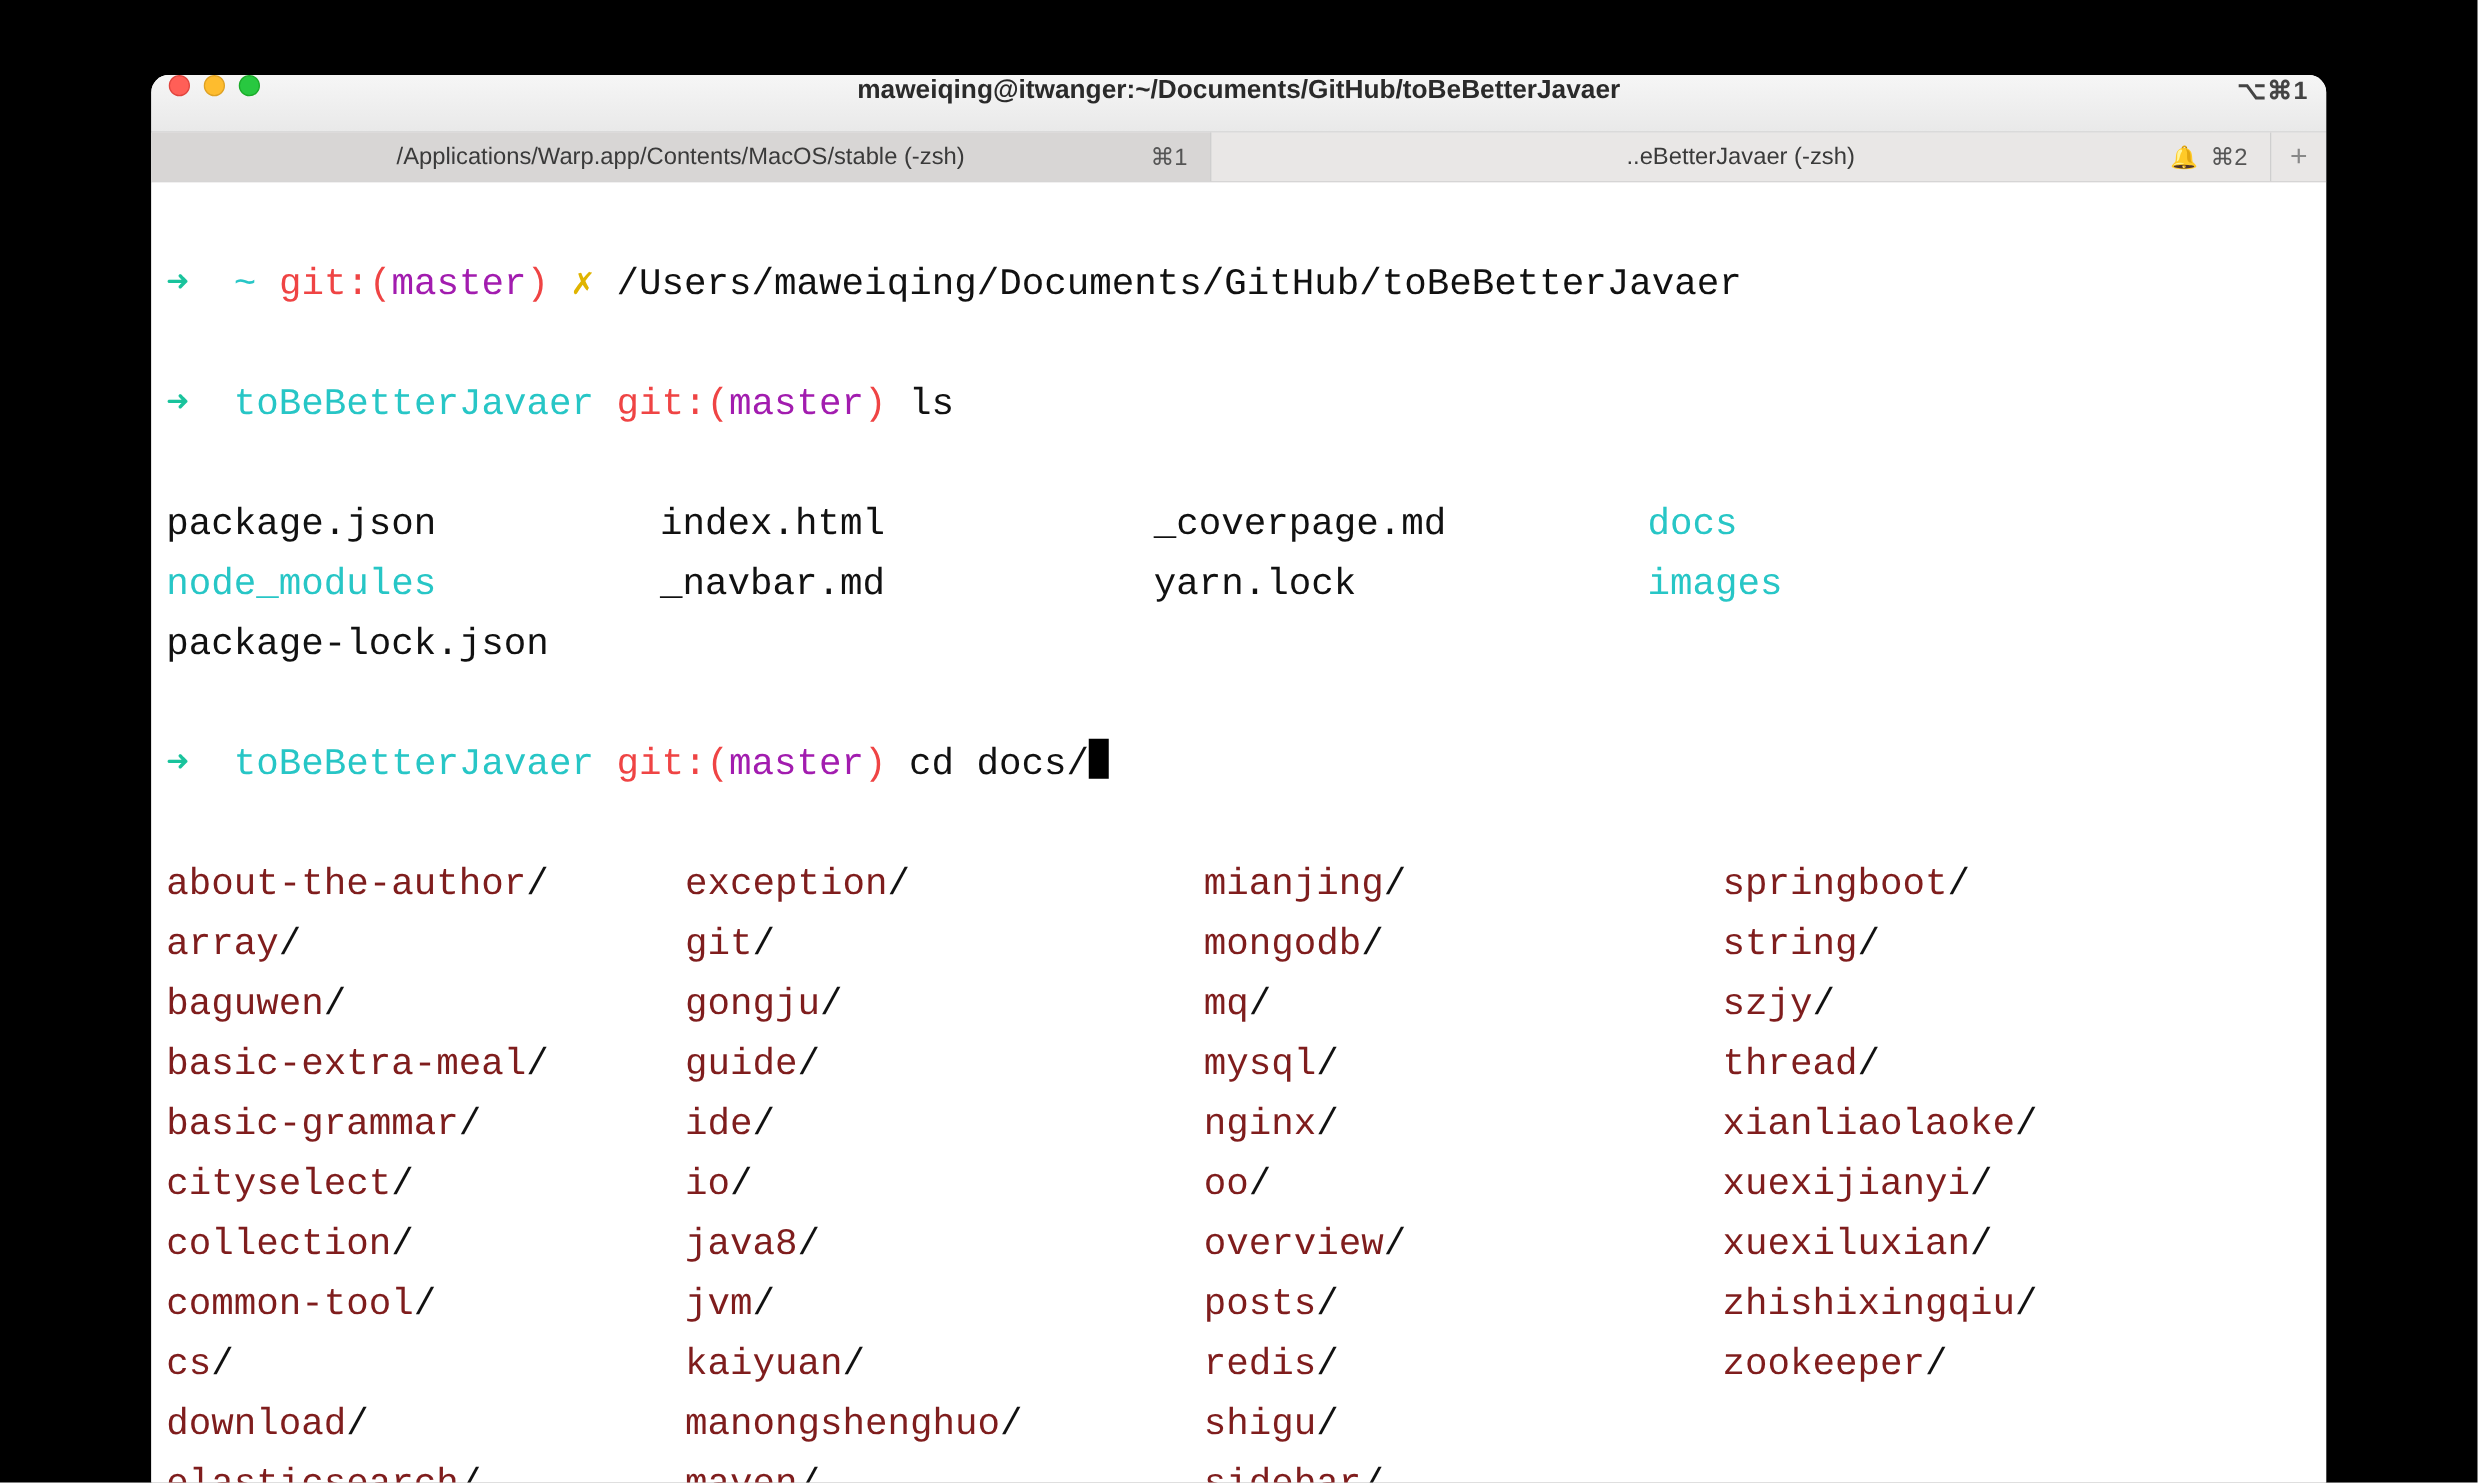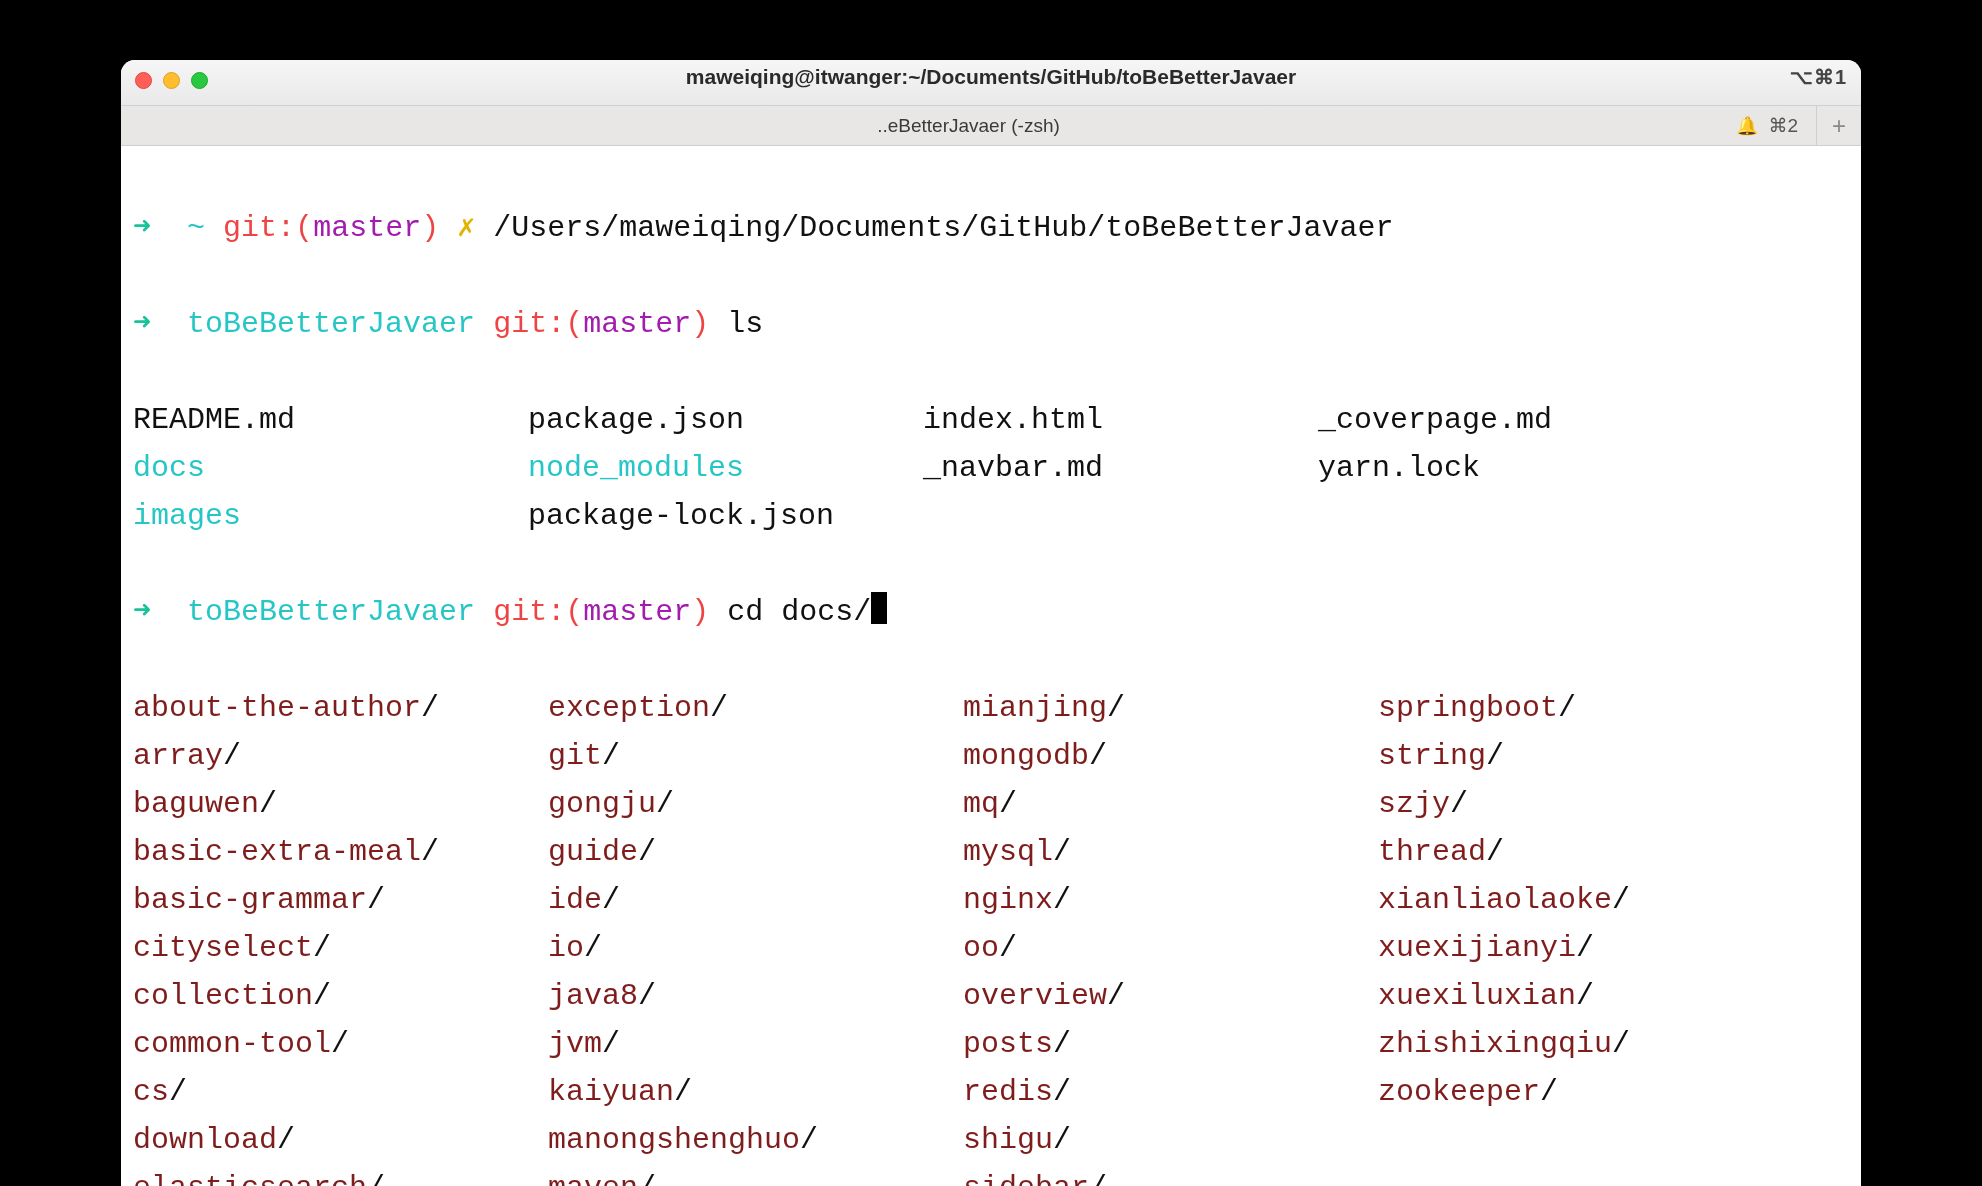--- a/index.html
+++ b/index.html
@@ -17,22 +17,22 @@
       width: 1740px;
       background: #fff;
       border-radius: 14px;
       overflow: hidden;
       box-shadow: 0 30px 80px rgba(0,0,0,0.6);
     }
     .titlebar {
       height: 46px;
       background: linear-gradient(#f6f6f6,#e9e9e9);
       display: flex;
-      align-items: flex-end;
-      padding: 16px 14px;
+      align-items: flex-start;
+      padding: 0 14px;
       border-bottom: 1px solid #d0d0d0;
       position: relative;
     }
     .traffic { display: flex; gap: 11px; align-items: center; }
     .dot { width: 17px; height: 17px; border-radius: 50%; }
     .dot.red { background: #ff5f57; border: 1px solid #e0443e; }
     .dot.yellow { background: #febc2e; border: 1px solid #dea123; }
     .dot.green { background: #28c840; border: 1px solid #1aab29; }
     .title {
       position: absolute;
@@ -141,31 +141,35 @@
     <div class="traffic">
       <div class="dot red"></div>
       <div class="dot yellow"></div>
       <div class="dot green"></div>
     </div>
     <div class="title">maweiqing@itwanger:~/Documents/GitHub/toBeBetterJavaer</div>
     <div class="titlebar-right">⌥⌘1</div>
   </div>
 
   <div class="tabbar">
+    <div class="tab active">
+      <span>/Applications/Warp.app/Contents/MacOS/stable (-zsh)</span>
+      <span class="tab-shortcut">⌘1</span>
+    </div>
     <div class="tab">
       <span>..eBetterJavaer (-zsh)</span>
       <span class="tab2-right">
         <span class="bell-icon">🔔</span>
         <span>⌘2</span>
       </span>
     </div>
     <div class="newtab">+</div>
   </div>
 
   <div class="terminal">
 <span class="line"><span class="arrow">➜</span>  <span class="cyan">~</span> <span class="blue">git:(</span><span class="red">master</span><span class="blue">)</span> <span class="yellow">✗</span> <span>/Users/maweiqing/Documents/GitHub/toBeBetterJavaer</span></span>
 <span class="line"><span class="arrow">➜</span>  <span class="cyan">toBeBetterJavaer</span> <span class="blue">git:(</span><span class="red">master</span><span class="blue">)</span> <span>ls</span></span>
-<div class="cols" id="ls-grid"><span>README.md</span><span>package.json</span><span>index.html</span><span>_coverpage.md</span><span class="cyan">docs</span><span class="cyan">node_modules</span><span>_navbar.md</span><span>yarn.lock</span><span class="cyan">images</span><span>package-lock.json</span><span></span></div>
+<div class="cols" id="ls-grid"><span>package.json</span><span>index.html</span><span>_coverpage.md</span><span class="cyan">docs</span><span class="cyan">node_modules</span><span>_navbar.md</span><span>yarn.lock</span><span class="cyan">images</span><span>package-lock.json</span><span></span></div>
 <span class="line"><span class="arrow">➜</span>  <span class="cyan">toBeBetterJavaer</span> <span class="blue">git:(</span><span class="red">master</span><span class="blue">)</span> <span>cd docs/</span><span class="cursor"></span></span>
 <div class="cols2" id="comp-grid"><span><span class="salmon">about-the-author</span><span class="slash">/</span></span><span><span class="salmon">exception</span><span class="slash">/</span></span><span><span class="salmon">mianjing</span><span class="slash">/</span></span><span><span class="salmon">springboot</span><span class="slash">/</span></span><span><span class="salmon">array</span><span class="slash">/</span></span><span><span class="salmon">git</span><span class="slash">/</span></span><span><span class="salmon">mongodb</span><span class="slash">/</span></span><span><span class="salmon">string</span><span class="slash">/</span></span><span><span class="salmon">baguwen</span><span class="slash">/</span></span><span><span class="salmon">gongju</span><span class="slash">/</span></span><span><span class="salmon">mq</span><span class="slash">/</span></span><span><span class="salmon">szjy</span><span class="slash">/</span></span><span><span class="salmon">basic-extra-meal</span><span class="slash">/</span></span><span><span class="salmon">guide</span><span class="slash">/</span></span><span><span class="salmon">mysql</span><span class="slash">/</span></span><span><span class="salmon">thread</span><span class="slash">/</span></span><span><span class="salmon">basic-grammar</span><span class="slash">/</span></span><span><span class="salmon">ide</span><span class="slash">/</span></span><span><span class="salmon">nginx</span><span class="slash">/</span></span><span><span class="salmon">xianliaolaoke</span><span class="slash">/</span></span><span><span class="salmon">cityselect</span><span class="slash">/</span></span><span><span class="salmon">io</span><span class="slash">/</span></span><span><span class="salmon">oo</span><span class="slash">/</span></span><span><span class="salmon">xuexijianyi</span><span class="slash">/</span></span><span><span class="salmon">collection</span><span class="slash">/</span></span><span><span class="salmon">java8</span><span class="slash">/</span></span><span><span class="salmon">overview</span><span class="slash">/</span></span><span><span class="salmon">xuexiluxian</span><span class="slash">/</span></span><span><span class="salmon">common-tool</span><span class="slash">/</span></span><span><span class="salmon">jvm</span><span class="slash">/</span></span><span><span class="salmon">posts</span><span class="slash">/</span></span><span><span class="salmon">zhishixingqiu</span><span class="slash">/</span></span><span><span class="salmon">cs</span><span class="slash">/</span></span><span><span class="salmon">kaiyuan</span><span class="slash">/</span></span><span><span class="salmon">redis</span><span class="slash">/</span></span><span><span class="salmon">zookeeper</span><span class="slash">/</span></span><span><span class="salmon">download</span><span class="slash">/</span></span><span><span class="salmon">manongshenghuo</span><span class="slash">/</span></span><span><span class="salmon">shigu</span><span class="slash">/</span></span><span></span><span><span class="salmon">elasticsearch</span><span class="slash">/</span></span><span><span class="salmon">maven</span><span class="slash">/</span></span><span><span class="salmon">sidebar</span><span class="slash">/</span></span><span></span></div>
   </div>
 
 </div>
 
 </body></html>

